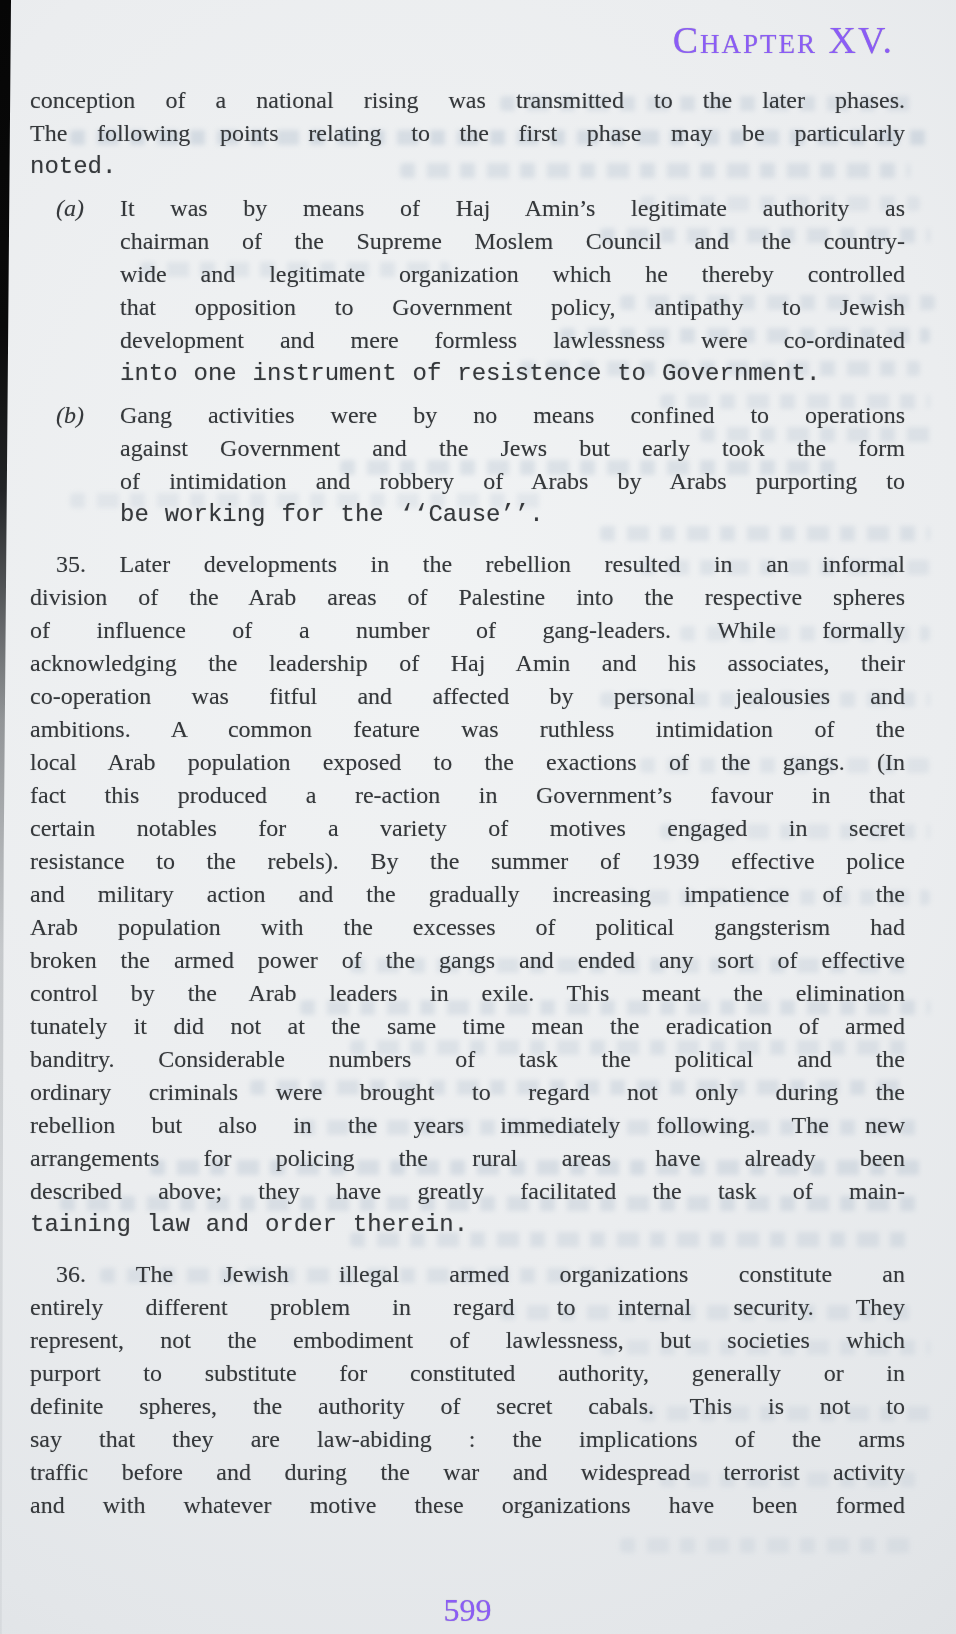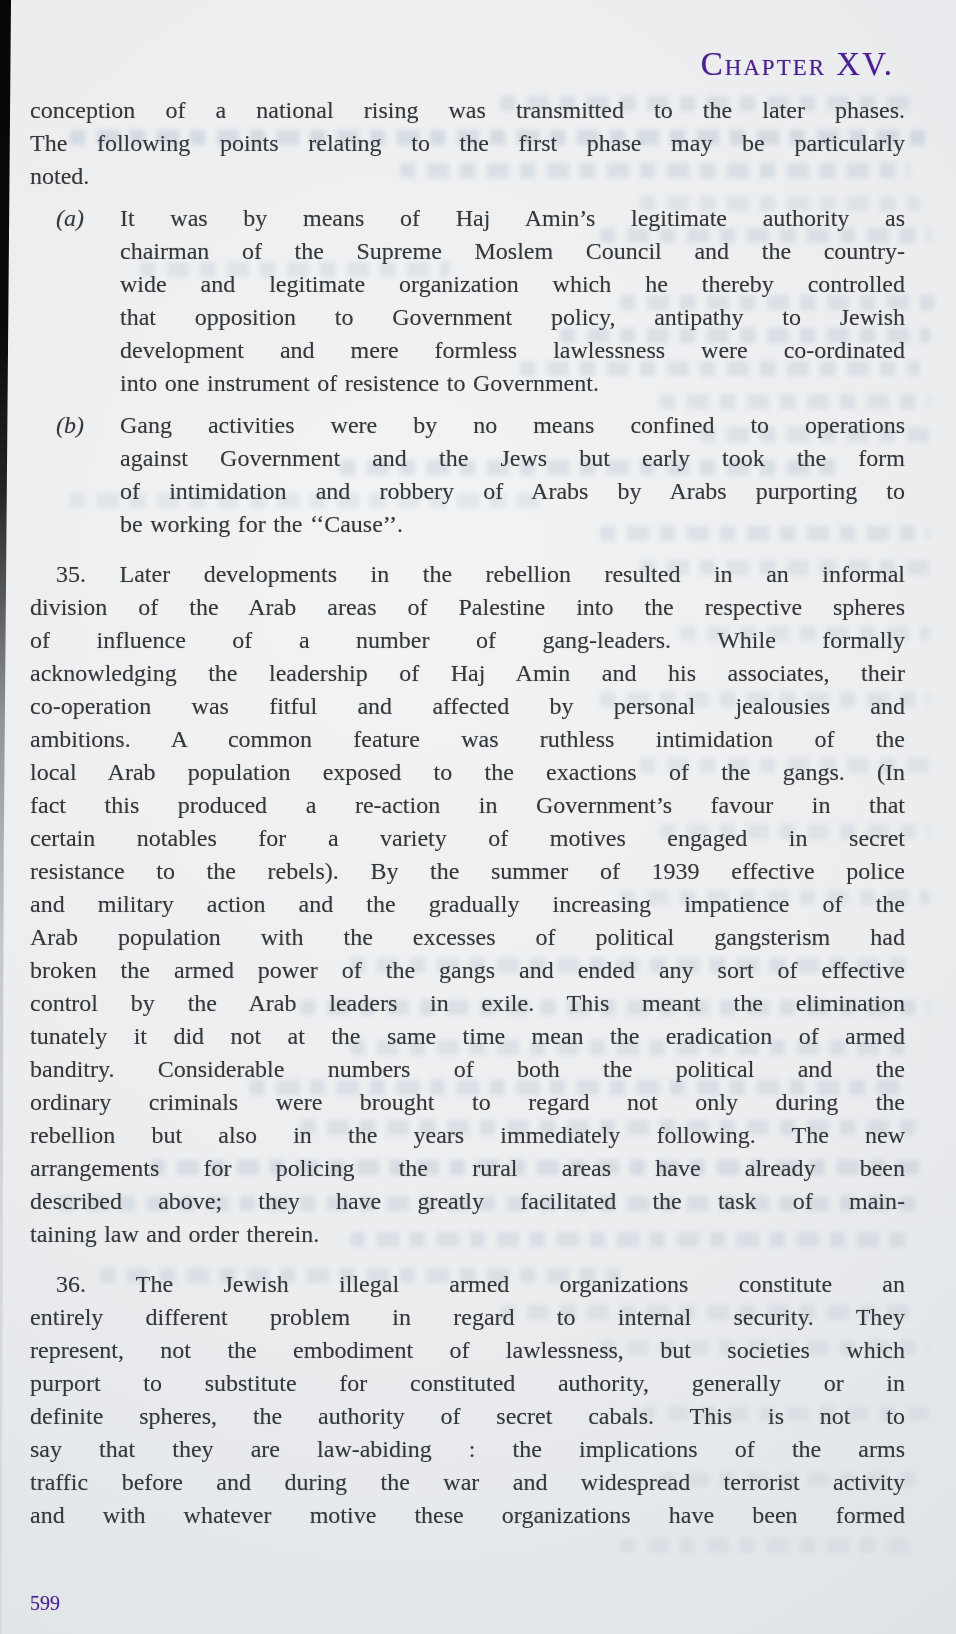--- a/index.html
+++ b/index.html
@@ -18,43 +18,42 @@
     position: absolute; left: 0; top: 0; width: 11px; height: 100%;
     background: linear-gradient(180deg,
       #060606 0%, #0a0a0a 20%, rgba(12,14,16,.9) 30%,
       rgba(34,38,42,.45) 44%, rgba(62,68,74,.22) 58%,
       rgba(92,98,104,.14) 75%, rgba(120,126,132,.1) 100%);
     clip-path: polygon(0 0, 100% 0, 34% 52%, 16% 100%, 0 100%);
   }
   .chapter-heading {
     position: absolute; top: 18px; right: 62px;
     font-variant: small-caps;
-    font-size: 33px; letter-spacing: 2px;
-    color: #4c1d95;
+    font-size: 38px; letter-spacing: 2px;
+    color: #8b5cf6;
     text-shadow: 0 0 1px rgba(59,62,65,.4);
-    margin-top: 28px;
   }
   .page-text {
     position: absolute; top: 84px; left: 30px; width: 875px;
     font-size: 24px; line-height: 33px;
     word-spacing: 1.5px;
     text-shadow: 0 0 1px rgba(53,56,59,.35);
   }
-  .para { position: relative; margin-top: 10px; }
+  .para { position: relative; }
   .para + .para { margin-top: 9px; }
   .para.num { margin-top: 17px; }
   .para.hang { margin-left: 90px; }
   .line { text-align: justify; text-align-last: justify; white-space: normal; }
-  .line.last { text-align-last: left; }
+  .line.last { text-align-last: left; font-family: Liberation Mono, monospace; }
   .para.hang .line.first { position: relative; }
   .para.num .line.first { padding-left: 26px; }
   .marker { position: absolute; left: -64px; font-style: italic; }
   .page-number {
     position: absolute; top: 1592px; left: 30px; width: 875px;
-    text-align: left; font-size: 20px; color: #4c1d95;
+    text-align: center; font-size: 32px; color: #8b5cf6;
     text-shadow: 0 0 1px rgba(58,61,64,.4);
   }
   .bleed-overlay {
     position: absolute; inset: 0;
     pointer-events: none;
   }
   .bleed-stripe {
     position: absolute; height: 15px; border-radius: 4px;
     background: repeating-linear-gradient(90deg,
       rgba(146,166,188,.55) 0px, rgba(146,166,188,.55) 15px,
@@ -137,21 +136,21 @@
       <div class="line">ambitions.  A common feature was ruthless intimidation of the</div>
       <div class="line">local Arab population exposed to the exactions of the gangs.  (In</div>
       <div class="line">fact this produced a re-action in Government’s favour in that</div>
       <div class="line">certain notables for a variety of motives engaged in secret</div>
       <div class="line">resistance to the rebels).  By the summer of 1939 effective police</div>
       <div class="line">and military action and the gradually increasing impatience of the</div>
       <div class="line">Arab population with the excesses of political gangsterism had</div>
       <div class="line">broken the armed power of the gangs and ended any sort of effective</div>
       <div class="line">control by the Arab leaders in exile.  This meant the elimination</div>
       <div class="line">tunately it did not at the same time mean the eradication of armed</div>
-      <div class="line">banditry.  Considerable numbers of both the political and the</div>
+      <div class="line">banditry.  Considerable numbers of task the political and the</div>
       <div class="line">ordinary criminals were brought to regard not only during the</div>
       <div class="line">rebellion but also in the years immediately following.  The new</div>
       <div class="line">arrangements for policing the rural areas have already been</div>
       <div class="line">described above;  they have greatly facilitated the task of main-</div>
       <div class="line last">taining law and order therein.</div>
     </div>
     <div class="para num">
       <div class="line first">36. The Jewish illegal armed organizations constitute an</div>
       <div class="line">entirely different problem in regard to internal security.  They</div>
       <div class="line">represent, not the embodiment of lawlessness, but societies which</div>

